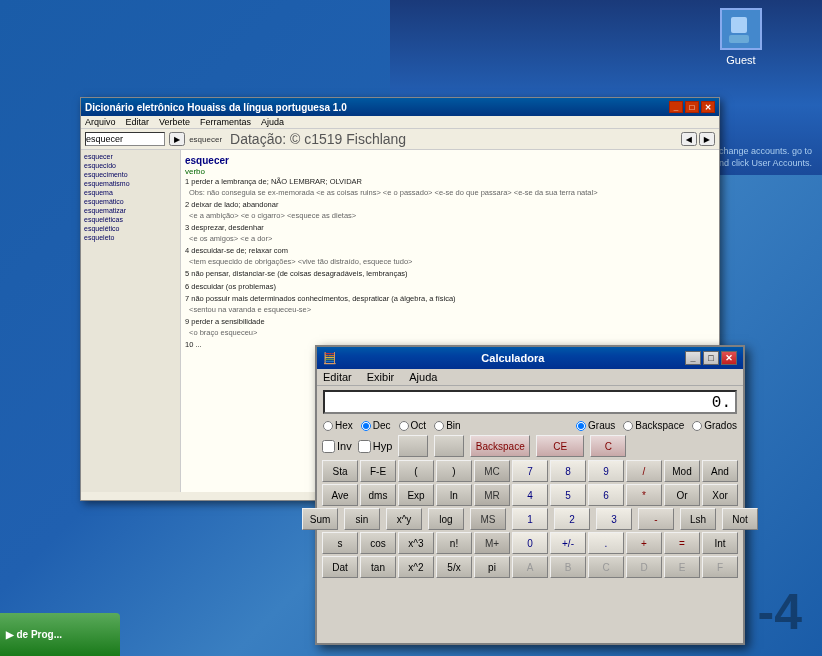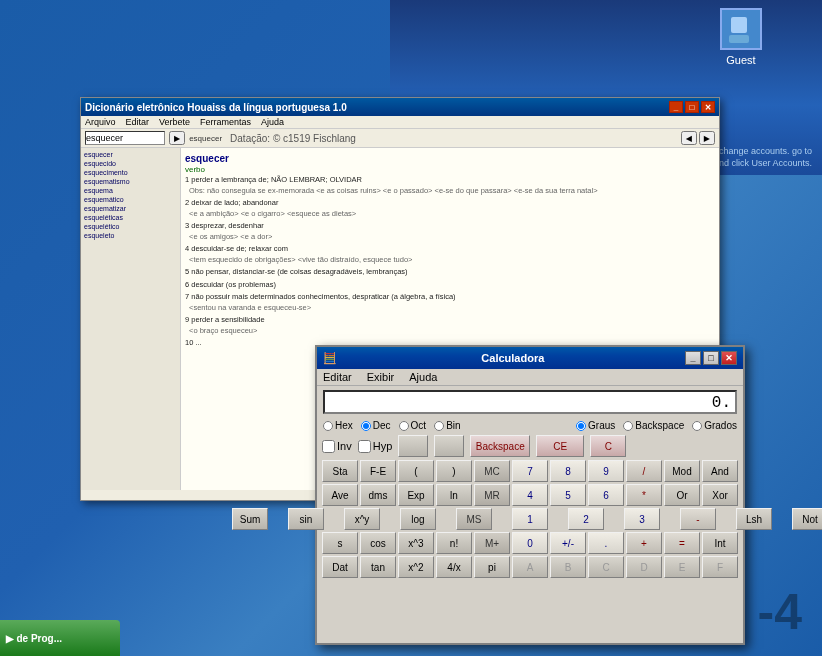--- a/index.html
+++ b/index.html
@@ -331,21 +331,21 @@
     <span>Editar</span>
     <span>Verbete</span>
     <span>Ferramentas</span>
     <span>Ajuda</span>
   </div>
 
   <div class="dict-toolbar">
     <input type="text" value="esquecer" style="font-size: 9px; width: 80px; height: 14px; border: 1px inset rgb(136, 136, 136);">
     <button style="font-size:8px; height:14px; padding:0 3px;">▶</button>
     <span style="font-size:8px; color:#333;">esquecer</span>
-    <span style="font-size:10px; color:#555; margin-left:4px;">Datação: © c1519 Fischlang</span>
+    <span style="font-size:14px; color:#555; margin-left:4px;">Datação: © c1519 Fischlang</span>
     <div style="margin-left:auto; display:flex; gap:2px;">
       <button style="font-size:8px; height:14px; padding:0 3px;">◀</button>
       <button style="font-size:8px; height:14px; padding:0 3px;">▶</button>
     </div>
   </div>
 
   <div class="dict-content">
 
     <div class="dict-sidebar">
       <div style="font-size:7px; color:#000060; padding:1px;">esquecer</div>
@@ -475,21 +475,21 @@
     <button class="calc-btn stat-btn">ln</button>
     <button class="calc-btn gray-btn">MR</button>
     <button class="calc-btn num-btn">4</button>
     <button class="calc-btn num-btn">5</button>
     <button class="calc-btn num-btn">6</button>
     <button class="calc-btn op-btn">*</button>
     <button class="calc-btn stat-btn">Or</button>
     <button class="calc-btn stat-btn">Xor</button>
   </div>
 
-  <div class="calc-btn-row" style="padding:1px 20px; display:flex; gap:20px;">
+  <div class="calc-btn-row" style="padding:1px 20px; display:flex; gap:6px;">
     <button class="calc-btn stat-btn">Sum</button>
     <button class="calc-btn stat-btn">sin</button>
     <button class="calc-btn stat-btn">x^y</button>
     <button class="calc-btn stat-btn">log</button>
     <button class="calc-btn gray-btn">MS</button>
     <button class="calc-btn num-btn">1</button>
     <button class="calc-btn num-btn">2</button>
     <button class="calc-btn num-btn">3</button>
     <button class="calc-btn op-btn">-</button>
     <button class="calc-btn stat-btn">Lsh</button>
@@ -507,28 +507,28 @@
     <button class="calc-btn num-btn">.</button>
     <button class="calc-btn op-btn">+</button>
     <button class="calc-btn op-btn">=</button>
     <button class="calc-btn stat-btn">Int</button>
   </div>
 
   <div class="calc-btn-row" style="padding:1px 4px; display:flex; gap:2px;">
     <button class="calc-btn stat-btn">Dat</button>
     <button class="calc-btn stat-btn">tan</button>
     <button class="calc-btn stat-btn">x^2</button>
-    <button class="calc-btn stat-btn">4/x</button>
+    <button class="calc-btn stat-btn">5/x</button>
     <button class="calc-btn stat-btn">pi</button>
     <button class="calc-btn disabled-btn">A</button>
     <button class="calc-btn disabled-btn">B</button>
     <button class="calc-btn disabled-btn">C</button>
     <button class="calc-btn disabled-btn">D</button>
     <button class="calc-btn disabled-btn">E</button>
     <button class="calc-btn disabled-btn">F</button>
   </div>
 </div>
 
 <div style="position:absolute; bottom:15px; right:20px; color:rgba(0,0,0,0.35); font-size:50px; font-weight:bold; font-family:Arial, sans-serif;">-4</div>
 
-<div style="position:absolute; bottom:0; left:0; width:120px; height:36px; background:linear-gradient(180deg, #5aaa5a 0%, #1a7a1a 100%); color:white; font-size:10px; font-weight:bold; display:flex; align-items:center; padding:0 6px; gap:4px; border-radius:0 4px 0 0;">
+<div style="position:absolute; bottom:0; left:0; width:120px; height:43px; background:linear-gradient(180deg, #5aaa5a 0%, #1a7a1a 100%); color:white; font-size:10px; font-weight:bold; display:flex; align-items:center; padding:0 6px; gap:4px; border-radius:0 4px 0 0;">
   <span>▶ de Prog...</span>
 </div>
 
 </body></html>

